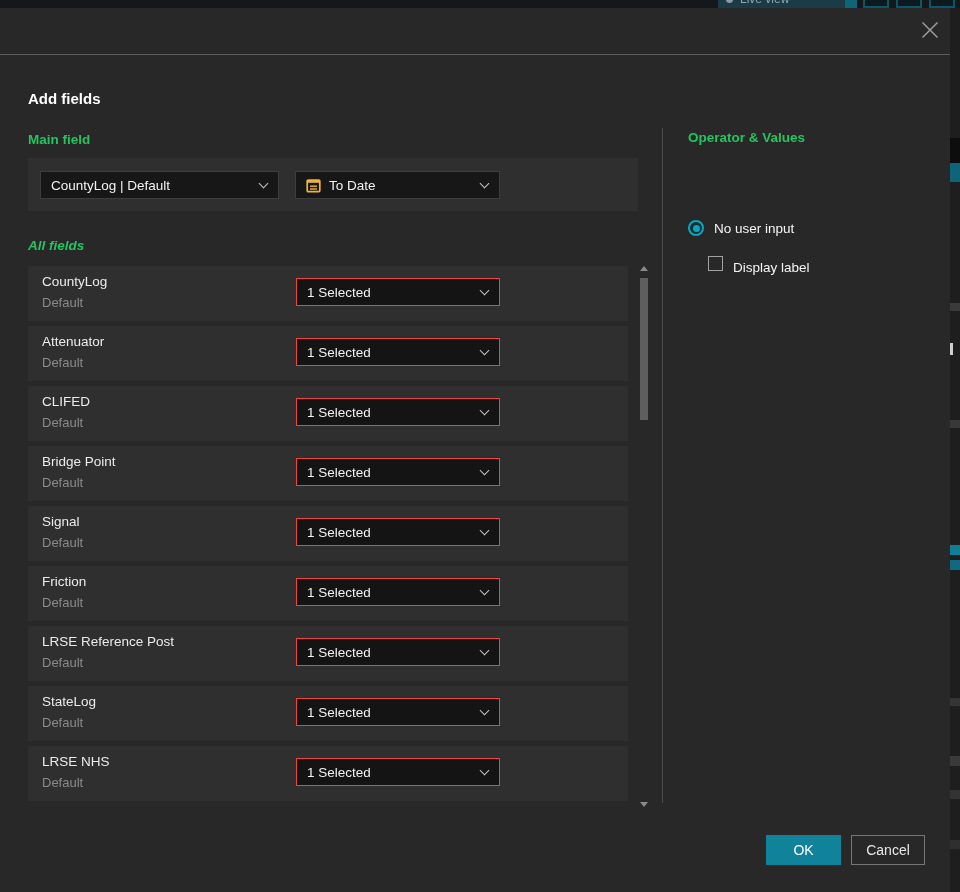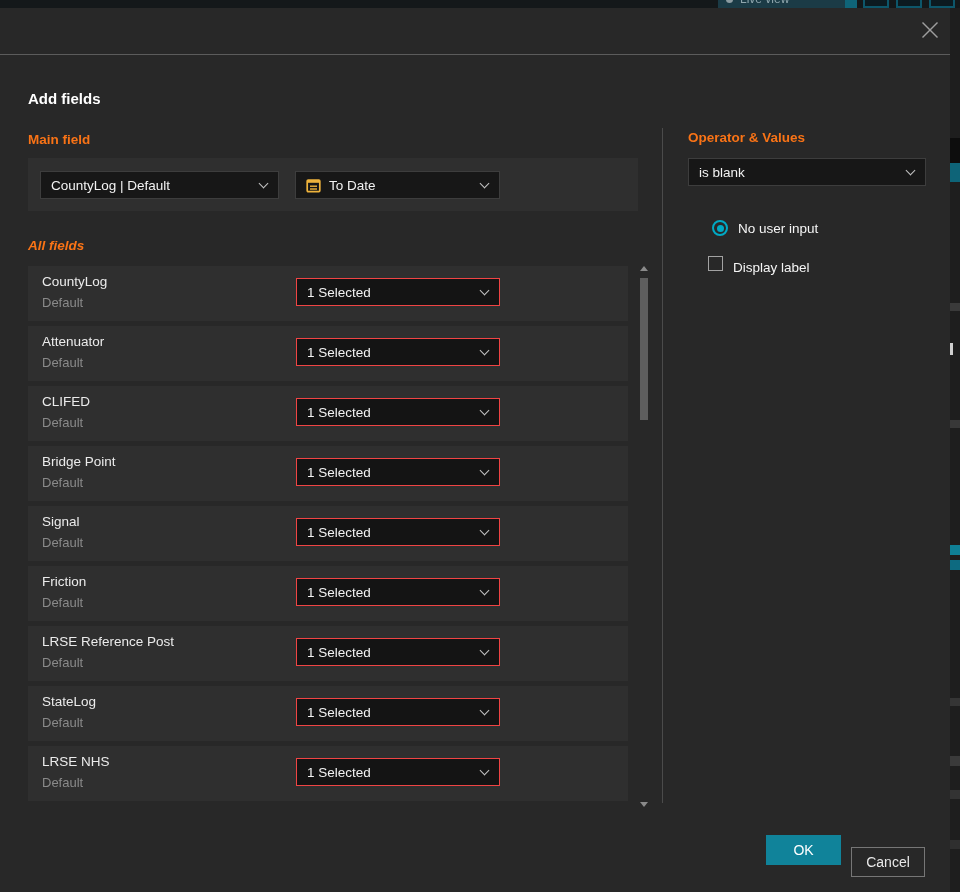--- a/index.html
+++ b/index.html
@@ -21,21 +21,21 @@
   .sliver-frag { position:absolute; left:0; width:10px; }
 
   
   .dialog { position:absolute; left:0; top:8px; width:950px; height:884px; background:#282828; }
   .dialog-header { position:absolute; left:0; top:0; width:950px; height:46px; }
   .dialog-title { position:absolute; left:12px; top:0; line-height:46px; font-size:16.5px; font-weight:bold; color:#ffffff; letter-spacing:0.2px; }
   .close-btn { position:absolute; right:10px; top:13px; width:20px; height:20px; background:none; border:none; cursor:pointer; padding:0; }
   .header-divider { position:absolute; left:0; top:46px; width:950px; height:1px; background:#5c5c5c; }
 
   .section-heading { position:absolute; left:28px; font-size:15px; font-weight:bold; color:#ffffff; }
-  .group-label { position:absolute; left:28px; font-size:13.5px; font-weight:bold; color:#f97316; }
+  .group-label { position:absolute; left:28px; font-size:13.5px; font-weight:bold; color:#22c55e; }
 
   
   .select { position:absolute; height:28px; background:#171717; border:1px solid #3d3d3d;
             display:flex; align-items:center; padding:0 26px 0 10px; cursor:pointer; }
   .select-text { font-size:13.5px; color:#f2f2f2; white-space:nowrap; }
   .chev { position:absolute; right:11px; top:50%; width:7px; height:7px; margin-top:-5.5px;
           border-right:1.6px solid #c4c4c4; border-bottom:1.6px solid #c4c4c4; transform:rotate(45deg); }
 
   
   .main-panel { position:absolute; left:28px; top:150px; width:610px; height:53px; background:#2f2f2f; }
@@ -53,35 +53,35 @@
   .tri-up { position:absolute; left:3px; top:4px; width:0; height:0;
             border-left:4px solid transparent; border-right:4px solid transparent; border-bottom:5px solid #8a8a8a; }
   .tri-down { position:absolute; left:3px; bottom:0px; width:0; height:0;
             border-left:4px solid transparent; border-right:4px solid transparent; border-top:5px solid #8a8a8a; }
   .scroll-thumb { position:absolute; left:3px; top:16px; width:8px; height:142px; background:#5e5e5e; }
 
   
   .v-divider { position:absolute; left:662px; top:120px; width:1px; height:675px; background:#4b4b4b; }
   .op-select { left:688px; top:150px; width:238px; }
 
-  .radio-row { position:absolute; left:688px; top:212px; display:flex; align-items:center; gap:10px; cursor:pointer;margin-left:24px; }
+  .radio-row { position:absolute; left:688px; top:212px; display:flex; align-items:center; gap:10px; cursor:pointer; }
   .radio-outer { width:16px; height:16px; border-radius:50%; border:2px solid #00a9c4; background:#282828;
                  display:flex; align-items:center; justify-content:center; }
   .radio-inner { width:7px; height:7px; border-radius:50%; background:#00a9c4; }
   .radio-label { font-size:13.5px; color:#f5f5f5; }
 
   .check-row { position:absolute; left:708px; top:243px; display:flex; align-items:center; gap:10px; cursor:pointer; }
   .checkbox { width:15px; height:15px; border:1px solid #a2a2a2; background:transparent; }
   .check-label { font-size:13.5px; color:#f5f5f5;margin-top:9px; }
 
   
   .btn-ok { position:absolute; left:766px; top:827px; width:75px; height:30px; background:#10839a; border:none;
             color:#ffffff; font-size:14px; font-family:"Liberation Sans",sans-serif; cursor:pointer; }
   .btn-cancel { position:absolute; left:851px; top:827px; width:74px; height:30px; background:transparent;
-            border:1px solid #767676; color:#e8e8e8; font-size:14px; font-family:"Liberation Sans",sans-serif; cursor:pointer;margin-top:12px; }
+            border:1px solid #767676; color:#e8e8e8; font-size:14px; font-family:"Liberation Sans",sans-serif; cursor:pointer; }
 </style>
 </head>
 <body>
 
 <div class="screen">
 
   <div class="backdrop-strip">
     <div class="live-pill">
       <span class="live-dot"></span>
       <span class="live-text">Live view</span>
@@ -215,24 +215,20 @@
       </div>
 
     <div class="scrollbar">
       <div class="tri-up"></div>
       <div class="scroll-thumb"></div>
       <div class="tri-down"></div>
     </div>
 
     <div class="v-divider"></div>
     <div class="group-label" style="left:688px; top:122px;">Operator &amp; Values</div>
-    <div class="select op-select">
-      <span class="select-text">is blank</span>
-      <span class="chev"></span>
-    </div>
 
     <div class="radio-row">
       <span class="radio-outer">
           <span class="radio-inner"></span>
         </span>
       <span class="radio-label">No user input</span>
     </div>
 
     <div class="check-row">
       <span class="checkbox"></span>

